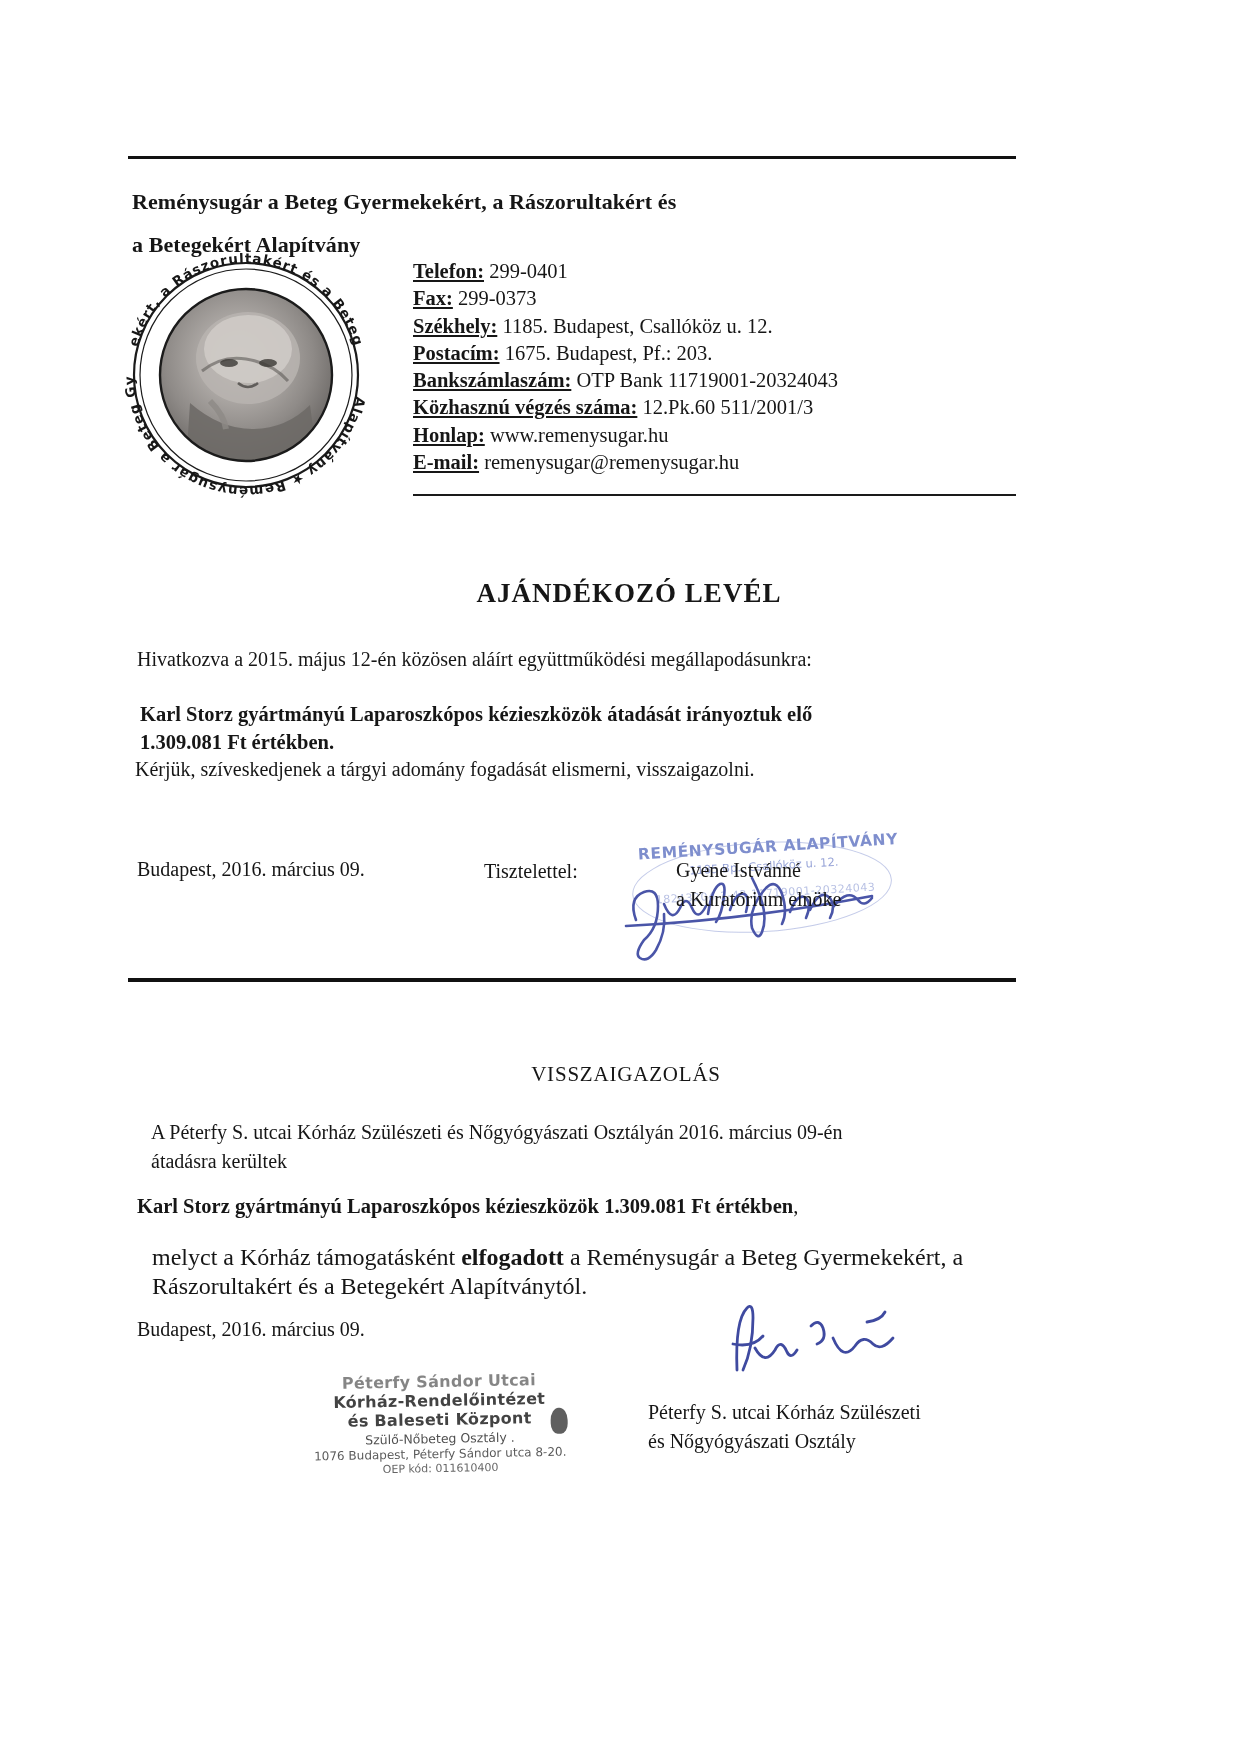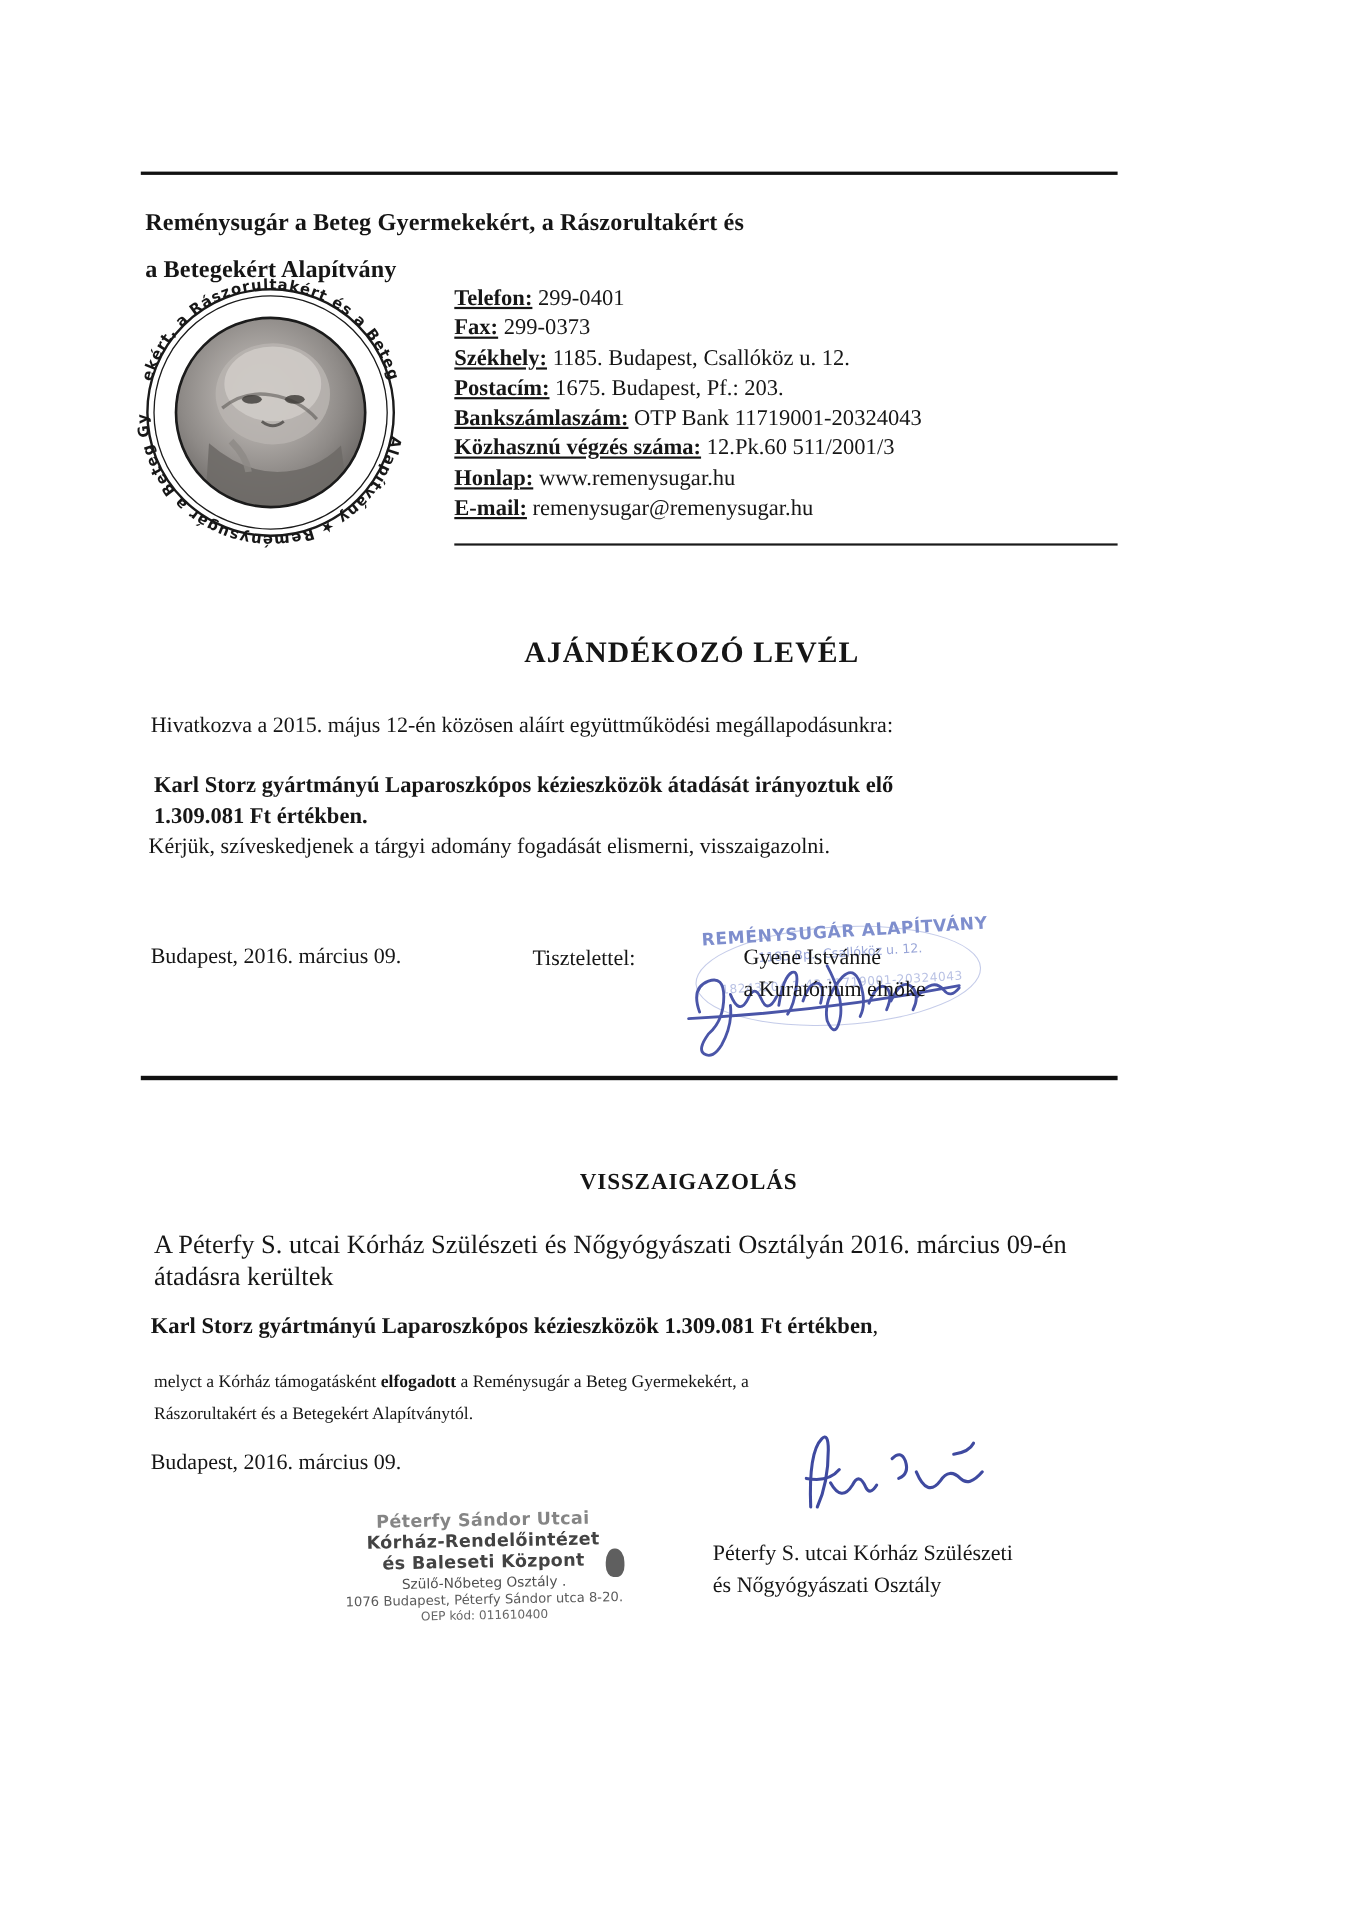--- a/index.html
+++ b/index.html
@@ -102,35 +102,35 @@
   .sig-ink svg{width:100%;height:100%;}
 
   
   .rule-mid{
     position:absolute;left:128px;top:978px;width:888px;height:4px;background:#111;
   }
 
   
   .conf-title{
     position:absolute;left:0;top:1062px;width:1240px;text-align:center;
-    font-weight:bold;font-size:21px;letter-spacing:.8px;
+    font-weight:normal;font-size:21px;letter-spacing:.8px;
     padding-left:12px;box-sizing:border-box;
   }
   .conf-p1{
-    position:absolute;left:140px;top:1118px;width:840px;
-    font-size:24px;line-height:28.5px;
+    position:absolute;left:151px;top:1118px;width:840px;
+    font-size:20px;line-height:28.5px;
   }
   .conf-bold{
     position:absolute;left:137px;top:1192px;width:860px;
     font-size:20.5px;line-height:28px;
   }
   .conf-bold b{font-weight:bold;}
   .conf-p2{
-    position:absolute;left:140px;top:1243px;width:840px;
-    font-size:16px;line-height:28.5px;
+    position:absolute;left:152px;top:1243px;width:840px;
+    font-size:24px;line-height:28.5px;
   }
   .conf-p2 b{font-weight:bold;}
   .p-place2{
     position:absolute;left:137px;top:1318px;font-size:20px;
   }
   .sign2-name{
     position:absolute;left:648px;top:1398px;font-size:20px;line-height:29px;
   }
 
   

